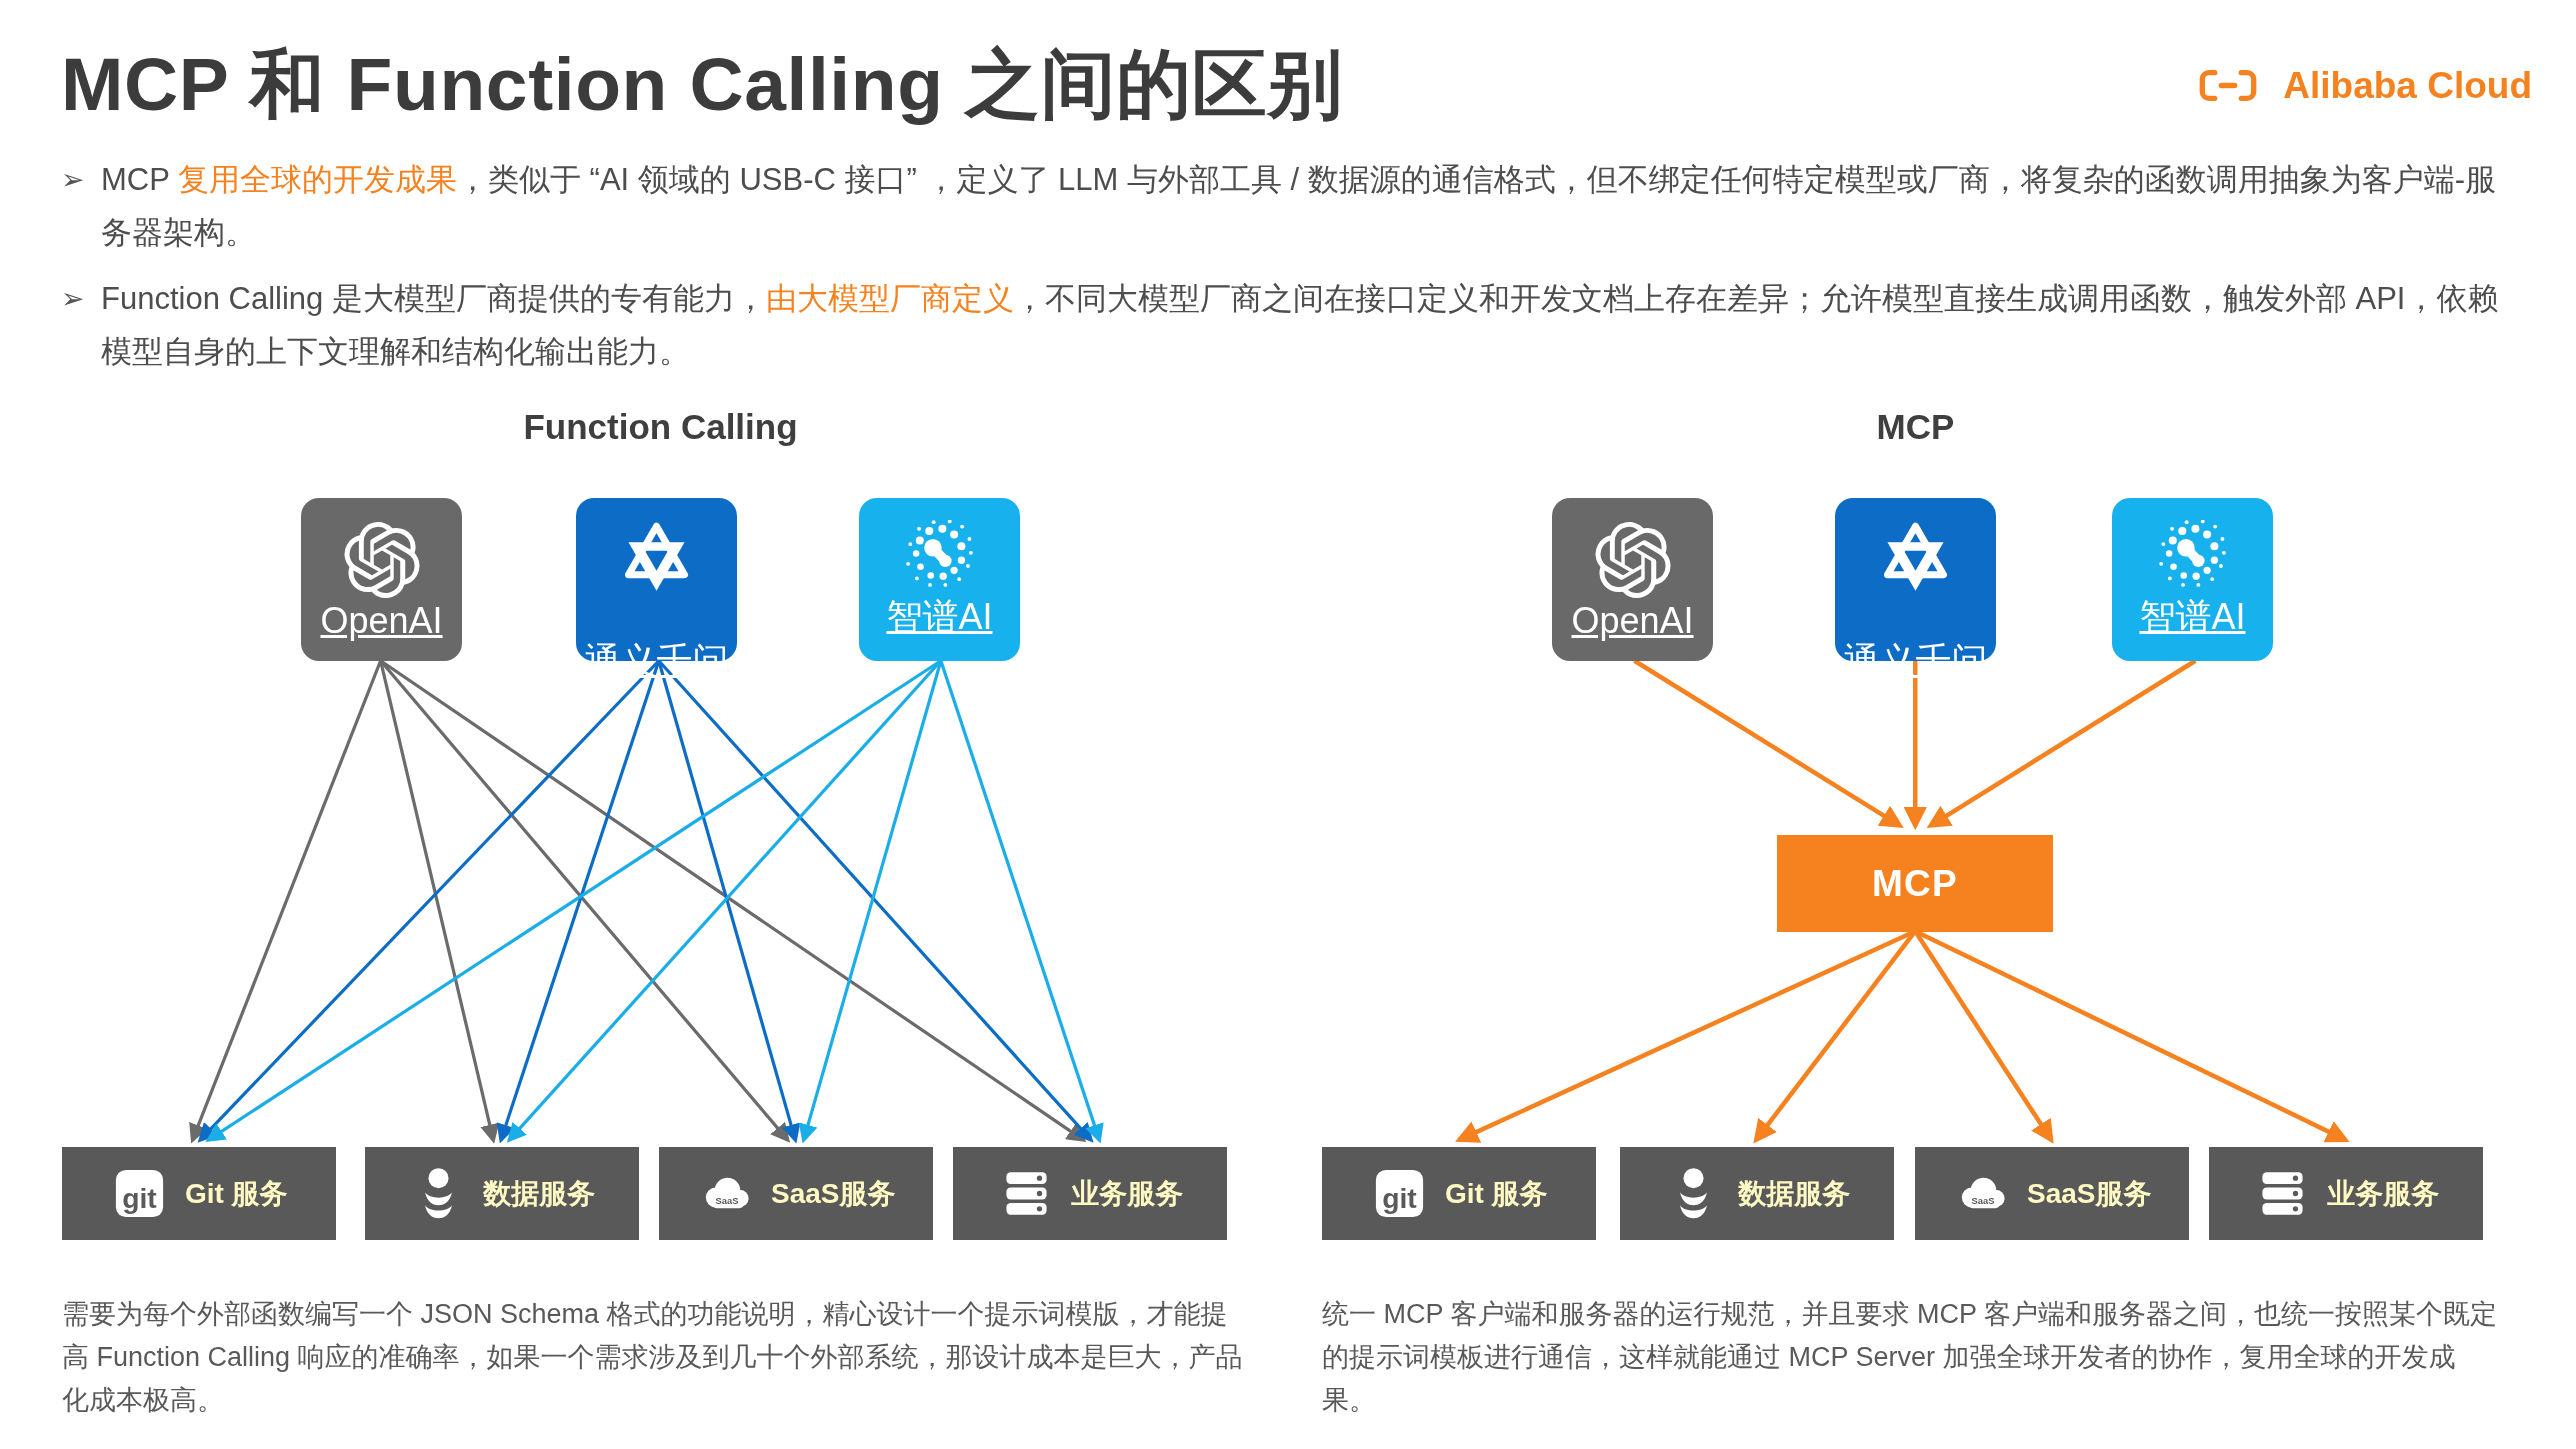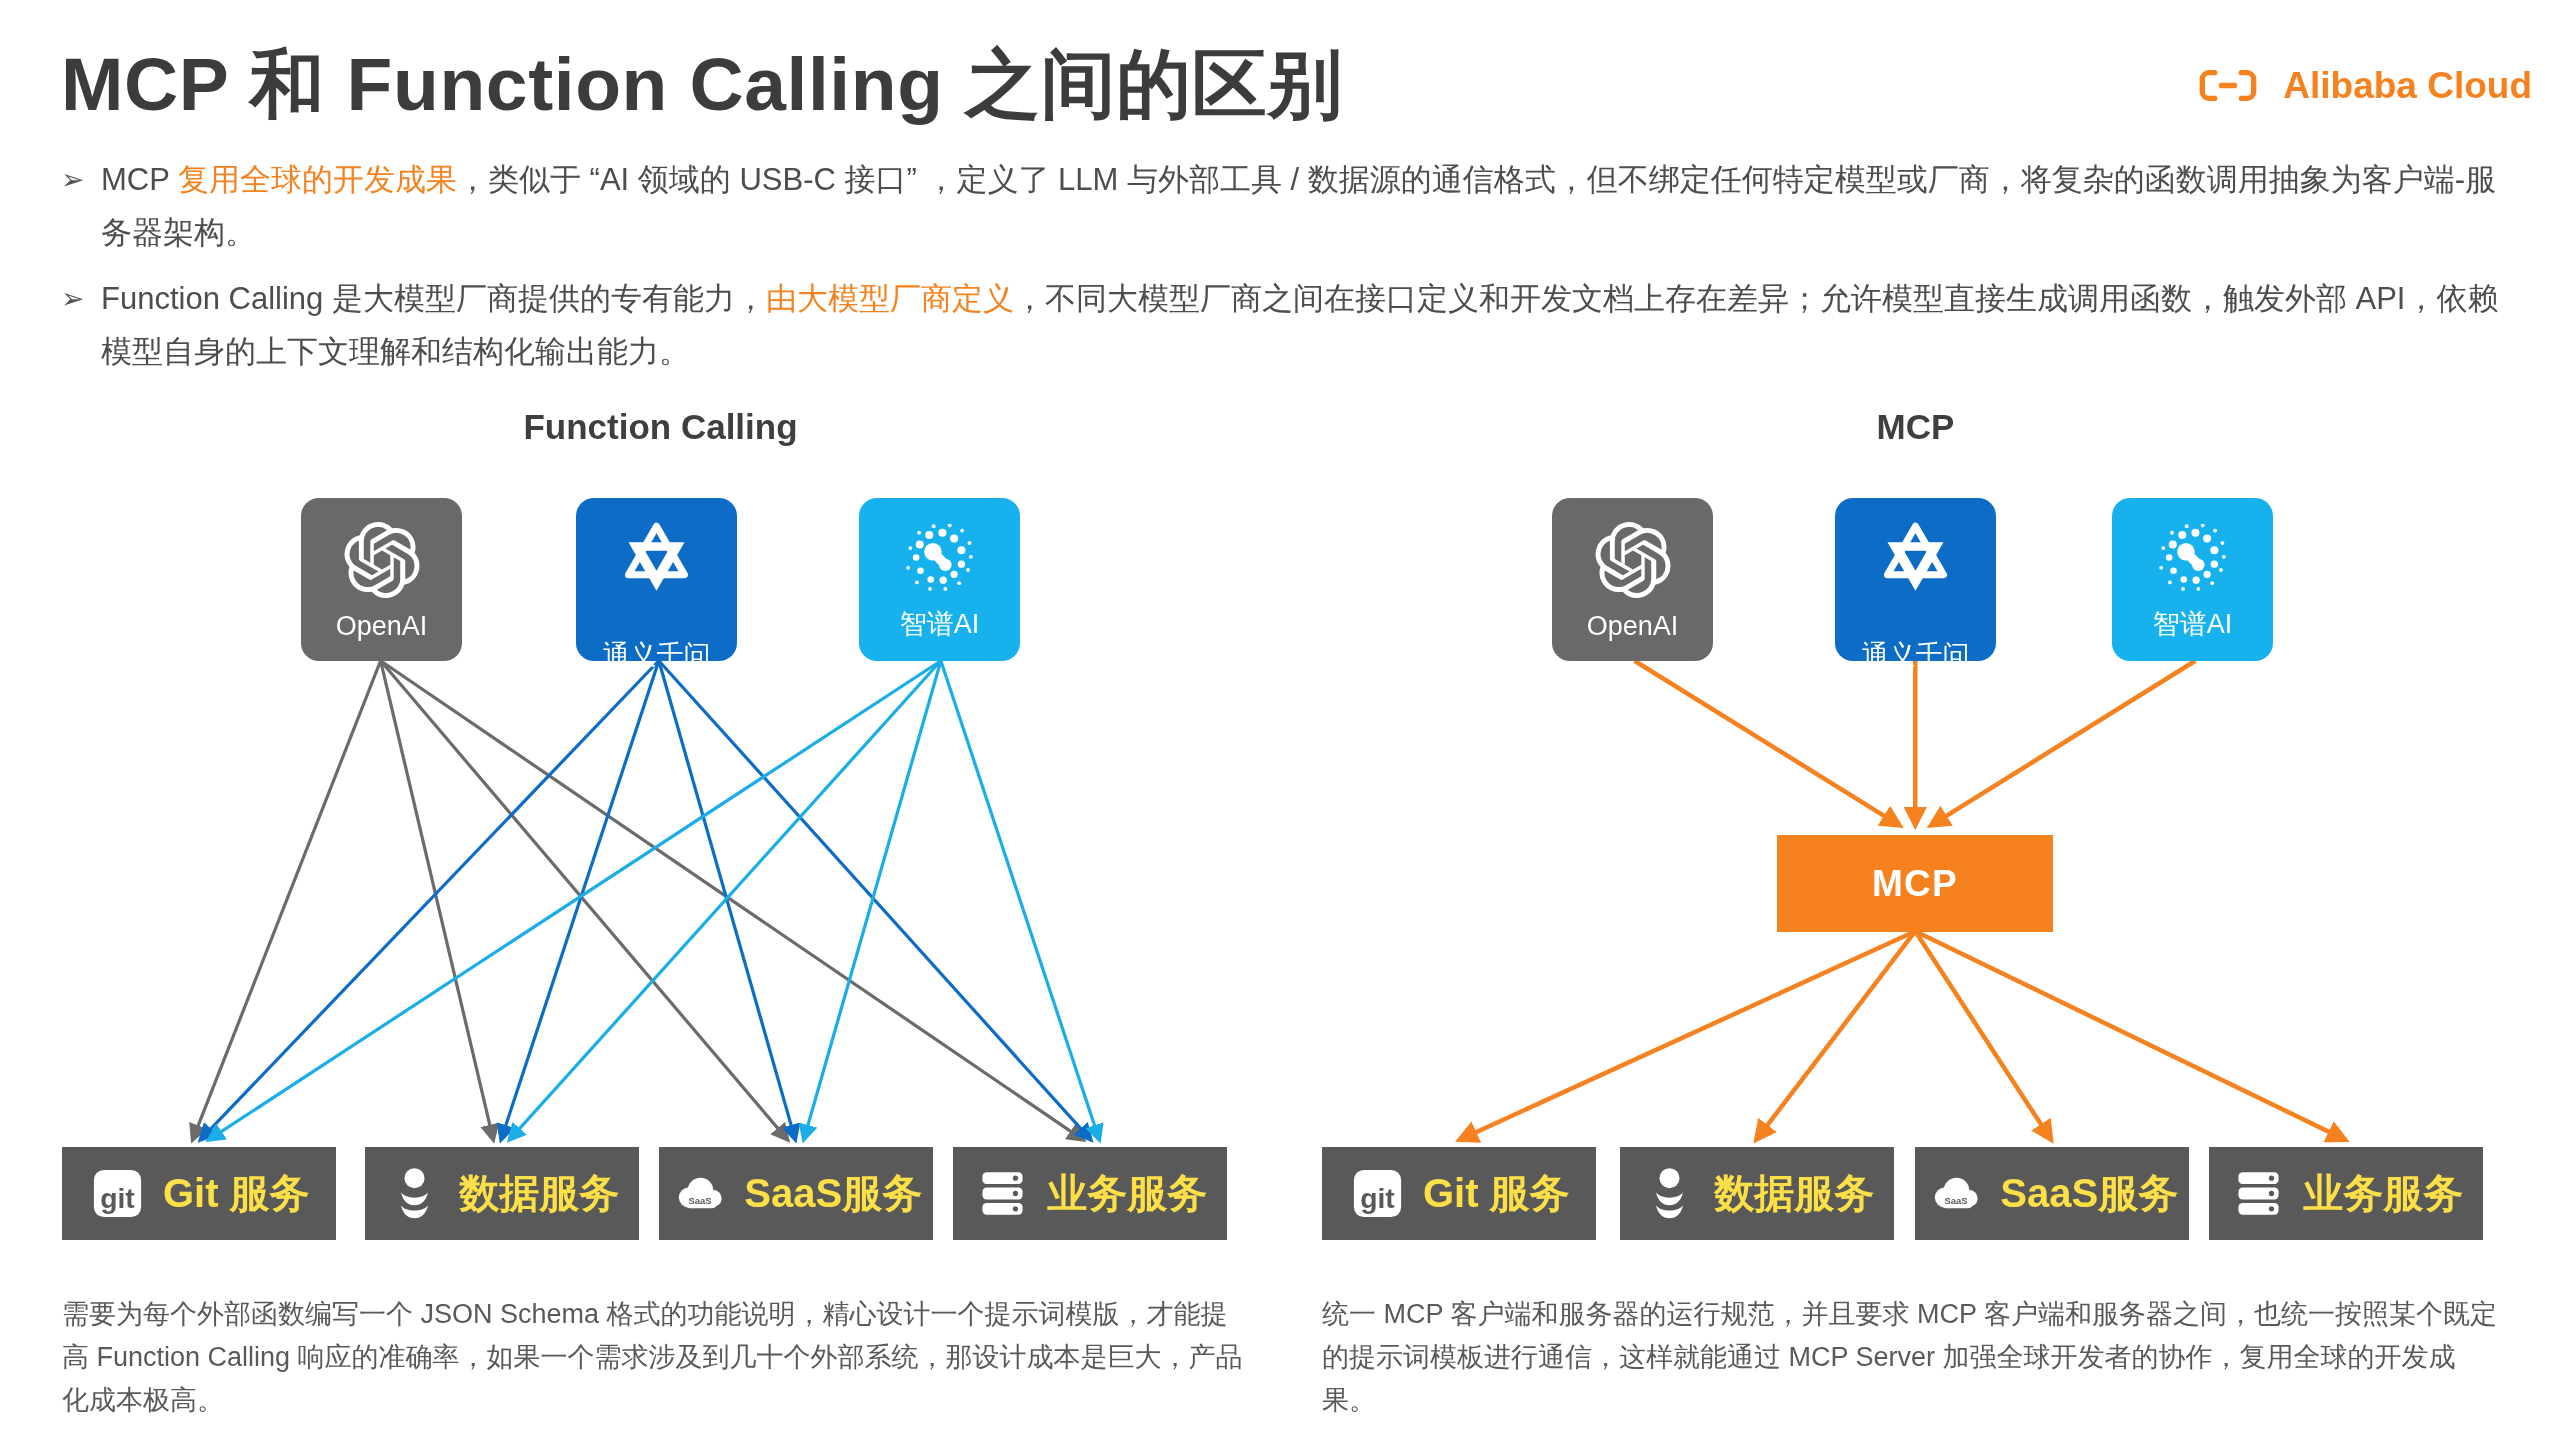--- a/index.html
+++ b/index.html
@@ -24,33 +24,33 @@
   
   .diag-title{position:absolute;top:407px;width:515px;text-align:center;
     font-size:35px;font-weight:bold;color:#3f3f3f;z-index:2;}
   #fc-title{left:403px;}
   #mcp-title{left:1658px;}
   
   .card{position:absolute;top:498px;width:161px;height:163px;border-radius:18px;
     display:flex;flex-direction:column;align-items:center;justify-content:space-between;
     padding:22px 0 19.3px 0;box-sizing:border-box;z-index:2;}
   .card .icon{width:80px;height:80px;display:flex;align-items:center;justify-content:center;}
-  .card .card-label{color:#ffffff;font-size:27px;white-space:nowrap;}
+  .card .card-label{color:#ffffff;font-size:36px;white-space:nowrap;text-decoration:underline;}
   .card-gray{background:#696969;}
   .card-blue{background:#0d6dc6;gap:40px;}
   .card-cyan{background:#17b2ee;}
   
   .hub{position:absolute;left:1777px;top:835px;width:276px;height:97px;background:#f5821f;
     display:flex;align-items:center;justify-content:center;z-index:2;}
   .hub-label{color:#ffffff;font-size:37px;font-weight:bold;letter-spacing:1.3px;}
   
   .service{position:absolute;top:1147px;width:274px;height:93px;background:#595959;
     display:flex;align-items:center;justify-content:center;gap:15.5px;z-index:2;box-sizing:border-box;}
   .service .s-icon{width:59px;height:59px;flex:0 0 59px;}
-  .service .s-label{color:#fde047;font-size:40px;font-weight:bold;white-space:nowrap;}
+  .service .s-label{color:#fef9c3;font-size:28px;font-weight:bold;white-space:nowrap;}
   
   .note{position:absolute;top:1293px;width:1185px;font-size:27px;line-height:43px;color:#595959;z-index:2;}
   #note-left{left:62px;}
   #note-right{left:1322px;}
   
   .overlay{position:absolute;left:0;top:0;z-index:1;}
   .lines-gray line{stroke:#6b6b6b;stroke-width:5;}
   .lines-blue line{stroke:#0d6dc6;stroke-width:5;}
   .lines-cyan line{stroke:#1aade8;stroke-width:5;}
   .lines-orange line{stroke:#f5821f;stroke-width:7;}

